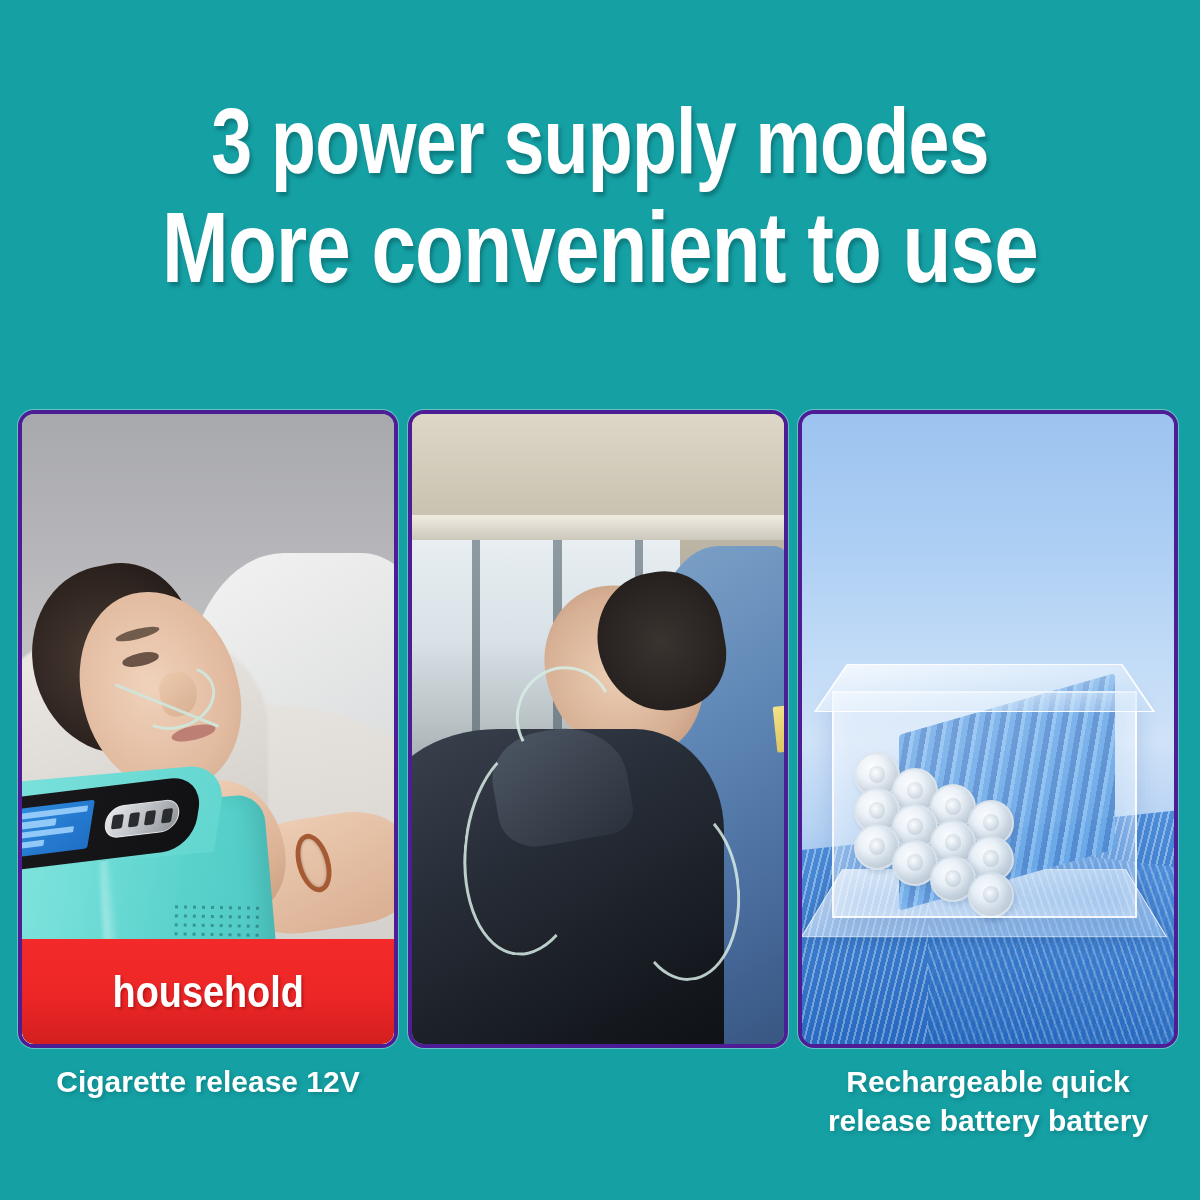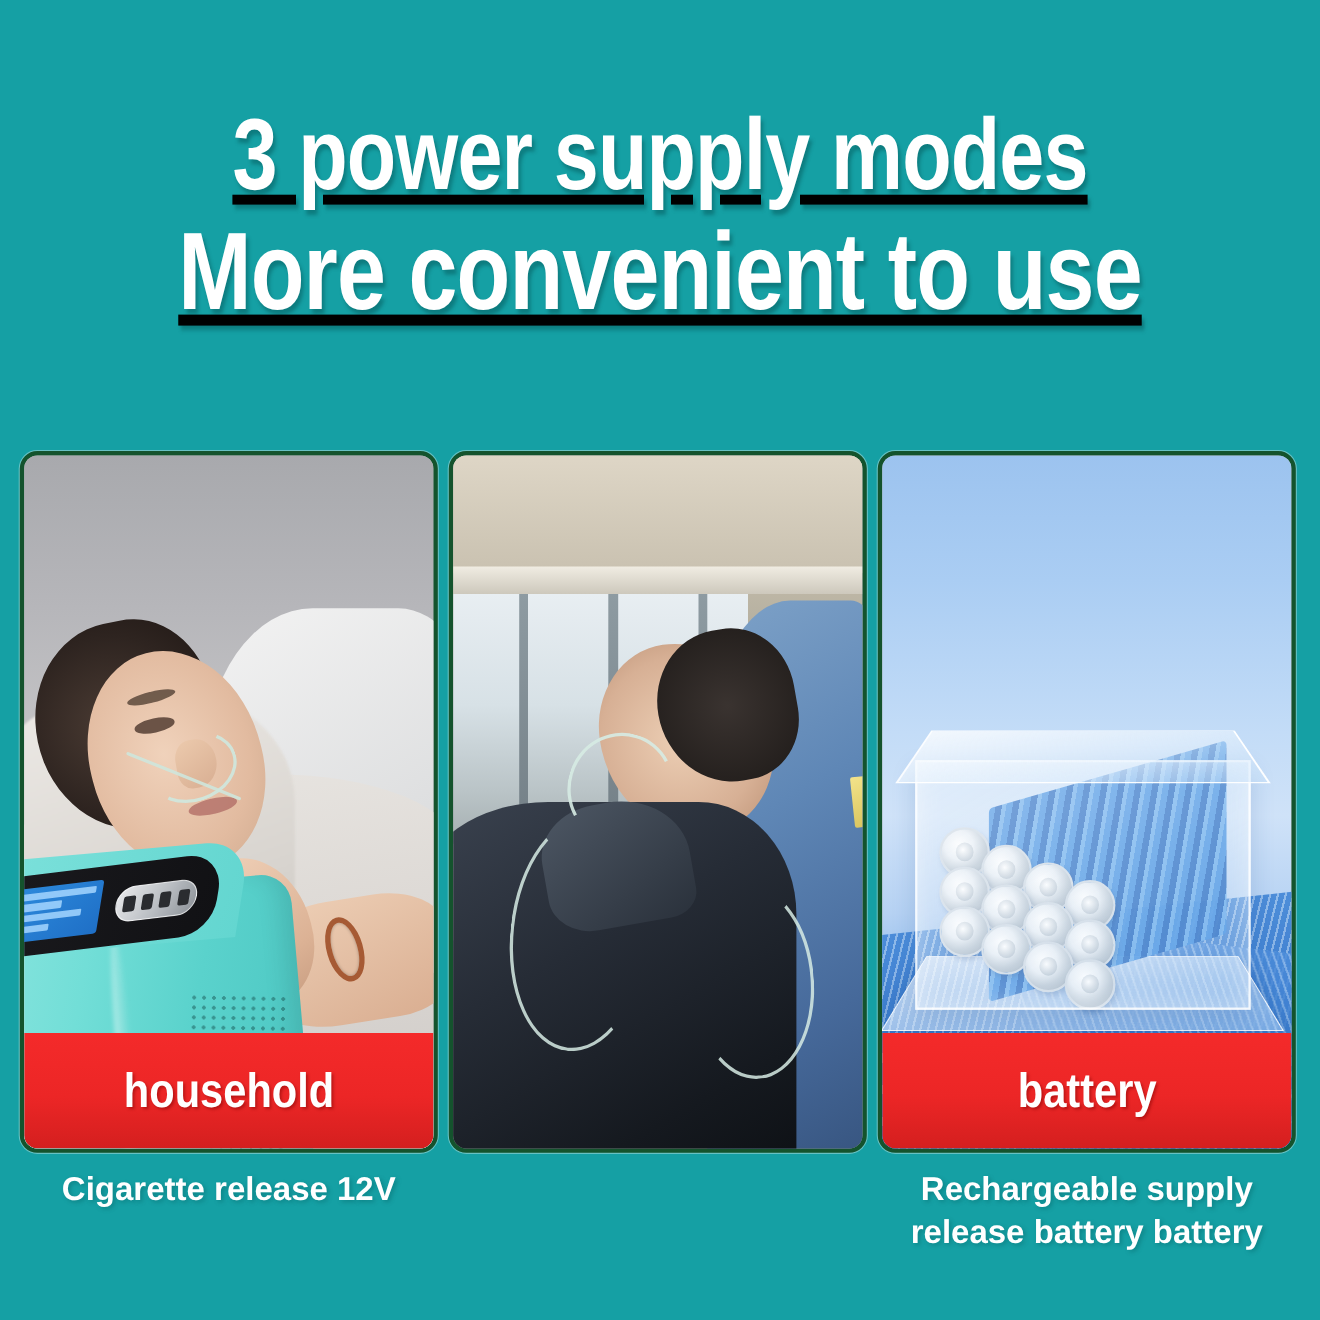--- a/index.html
+++ b/index.html
@@ -11,21 +11,20 @@
     overflow:hidden;
     position:relative;
   }
 
   
   .headline-block{
     position:absolute;
     left:0; top:96px;
     width:1200px;
     text-align:center;
-    text-decoration:underline;
   }
   .headline{
     display:block;
     color:#ffffff;
     font-family:"Liberation Sans Narrow","Liberation Sans",sans-serif;
     font-weight:bold;
     font-stretch:condensed;
     letter-spacing:-1px;
     line-height:0.98;
     text-shadow:3px 4px 4px rgba(0,70,72,0.40);
@@ -40,21 +39,21 @@
   .cards{
     position:absolute;
     left:18px; top:410px;
     width:1160px; height:638px;
     display:flex;
     justify-content:space-between;
   }
   .card{
     position:relative;
     width:380px; height:638px;
-    border:4px solid #14532d;
+    border:4px solid #4c1d95;
     border-radius:16px;
     overflow:hidden;
     background:#b9bcc0;
     box-shadow:0 0 0 1px rgba(255,255,255,0.35);
   }
   .photo{
     position:absolute;
     inset:0;
     overflow:hidden;
   }
@@ -477,28 +476,25 @@
         <div class="cell" style="left:76px; top:78px;"></div>
         <div class="cell" style="left:114px;top:94px;"></div>
         <div class="cell" style="left:0px;  top:82px;"></div>
         <div class="cell" style="left:38px; top:98px;"></div>
         <div class="cell" style="left:76px; top:114px;"></div>
         <div class="cell" style="left:114px;top:130px;"></div>
       </div>
       <div class="glass-box"></div>
       <div class="glass-lid"></div>
     </div>
-    <div class="label-band">
-      <span class="label-text">battery</span>
-    </div>
   </div>
 
 </div>
 
 <div class="captions">
   <div class="caption">
     <span class="cl">Cigarette release 12V</span>
   </div>
   <div class="caption">
-    <span class="cl">Rechargeable supply</span>
+    <span class="cl">Rechargeable quick</span>
     <span class="cl">release battery battery</span>
   </div>
 </div>
 
 </body></html>

